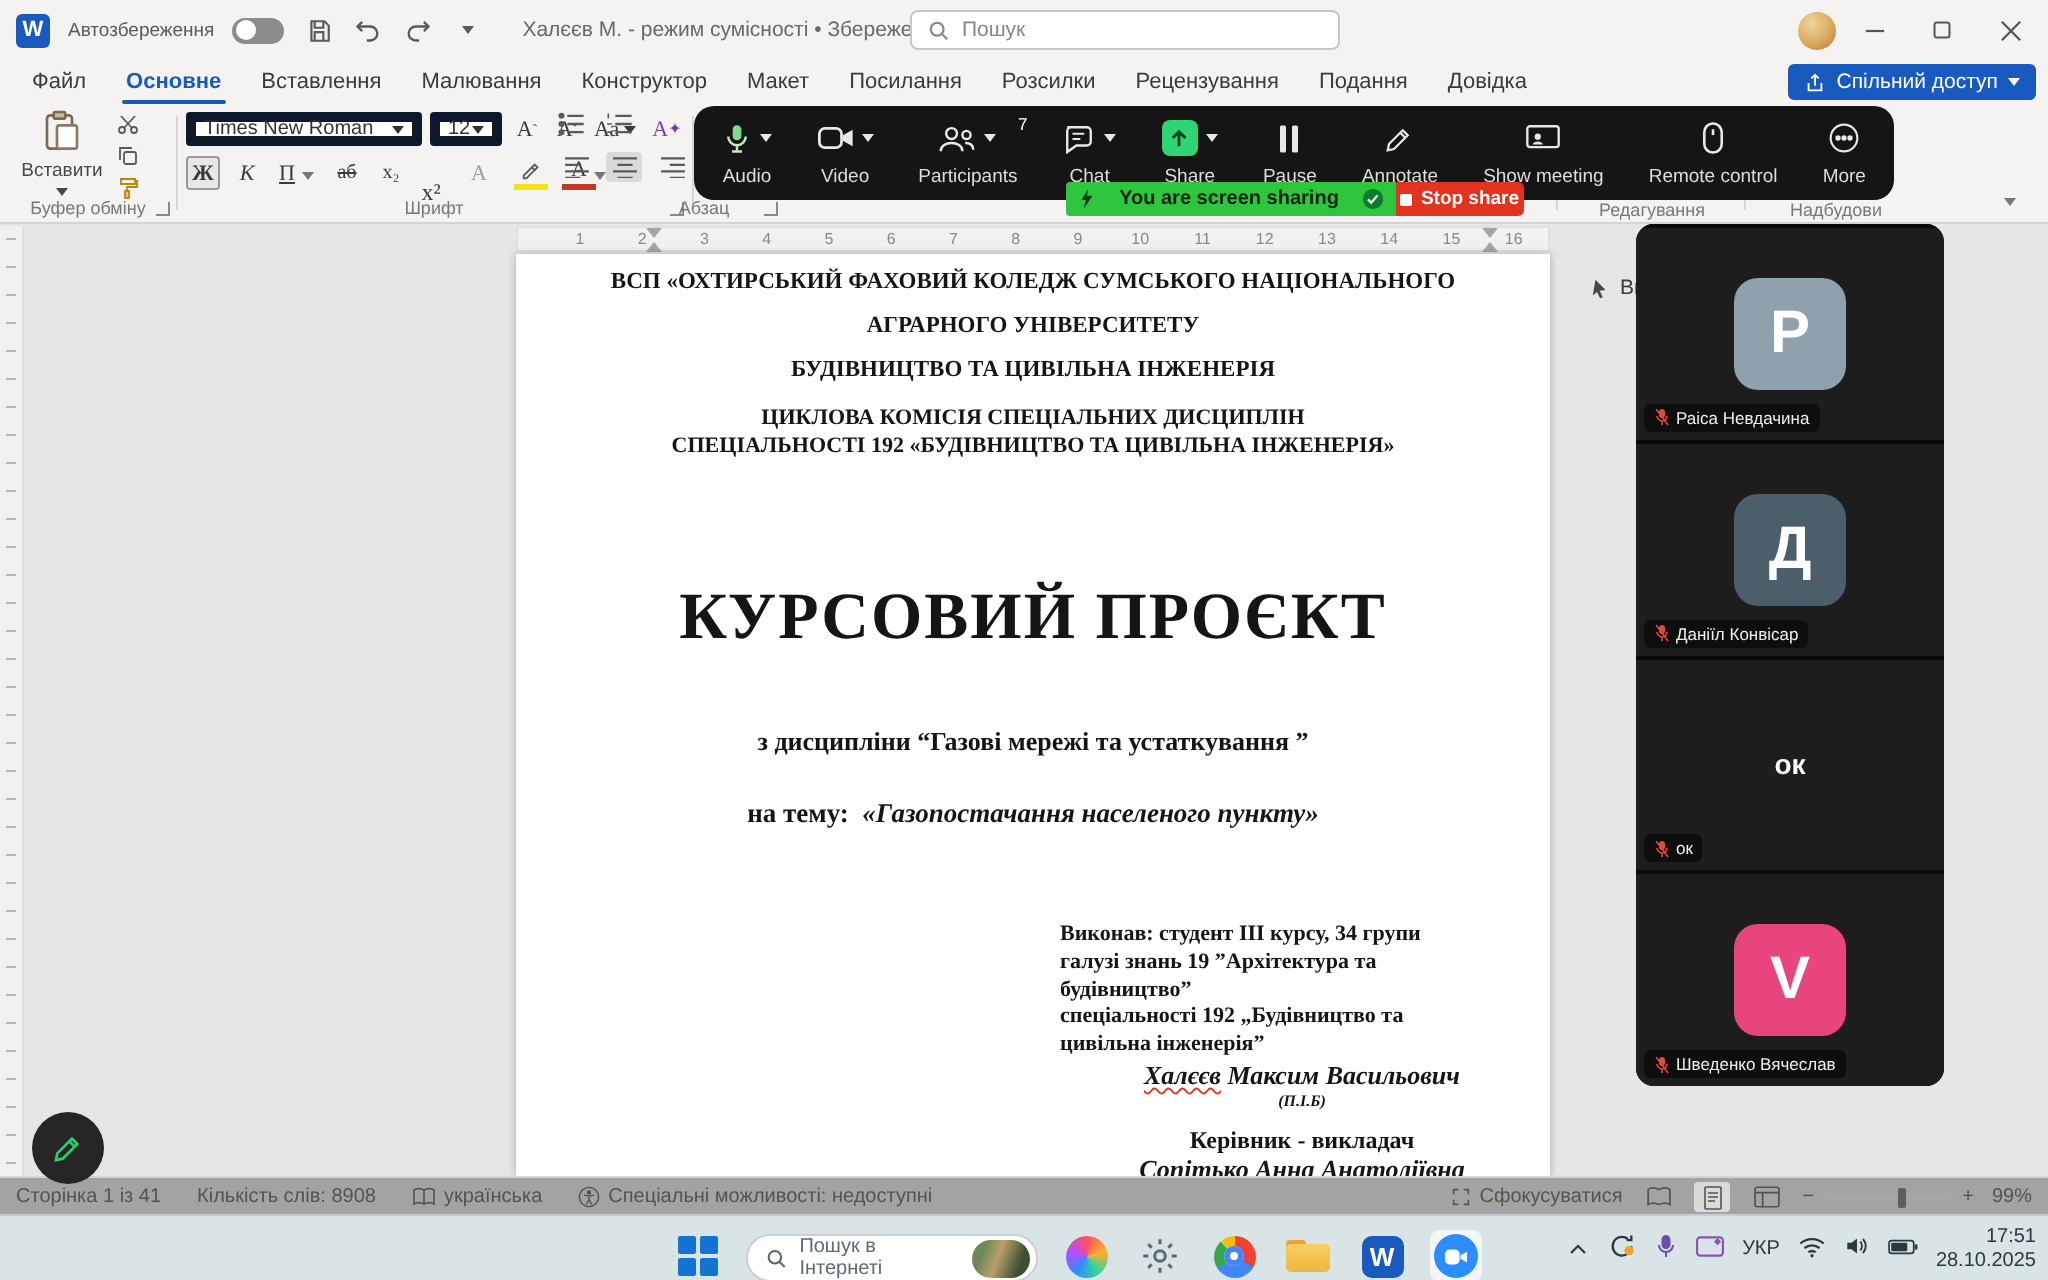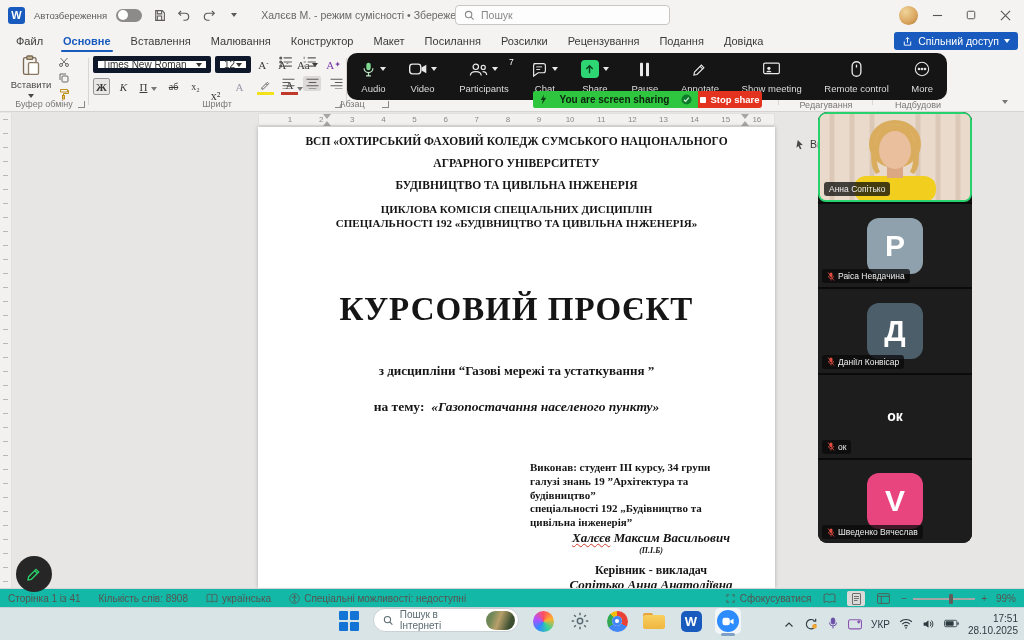--- a/index.html
+++ b/index.html
@@ -74,32 +74,32 @@
 
   
   #pp{position:absolute;left:818px;top:112px;width:154px;height:431px;background:#141414;border-radius:9px;overflow:hidden;z-index:70;display:flex;flex-direction:column}
   .tile{position:relative;flex:1;background:#1d1d1d;border-top:2px solid #0a0a0a;display:flex;align-items:center;justify-content:center}
   .tile.video{flex:none;height:90px;border:2px solid #27d16c;border-radius:8px;background:#e6d6c8;overflow:hidden}
   .pname{position:absolute;left:4px;bottom:4px;background:rgba(10,10,10,.75);color:#eee;font-size:8.5px;padding:2px 5px;border-radius:3px;display:flex;align-items:center;gap:3px;white-space:nowrap}
   .av-sq{width:56px;height:56px;border-radius:12px;display:flex;align-items:center;justify-content:center;color:#fff;font-size:30px;font-weight:bold}
   .center-txt{color:#fff;font-weight:bold;font-size:14px}
 
   
-  #statusbar{position:absolute;left:0;top:588px;width:1024px;height:19px;background:#14b8a6;border-top:1px solid #d6d4d2;display:flex;align-items:center;padding:0 8px;gap:18px;font-size:10px;color:#55534f}
+  #statusbar{position:absolute;left:0;top:588px;width:1024px;height:19px;background:#a3a3a3;border-top:1px solid #d6d4d2;display:flex;align-items:center;padding:0 8px;gap:18px;font-size:10px;color:#55534f}
   .sb-item{display:flex;align-items:center;gap:4px;white-space:nowrap}
   #sb-right{position:absolute;right:8px;top:0;height:19px;display:flex;align-items:center;gap:9px}
   .viewbtn{width:18px;height:15px;display:flex;align-items:center;justify-content:center}
   .viewbtn.sel{background:#dcdad8;border-radius:2px}
   #zoom-slider{display:flex;align-items:center;gap:6px;color:#55534f}
   .sl-track{width:62px;height:2px;background:#a8a6a4;position:relative}
   .sl-knob{position:absolute;left:58%;top:-4px;width:4px;height:10px;background:#605e5c;border-radius:1px}
 
   
   #taskbar{position:absolute;left:0;top:607px;width:1024px;height:33px;background:#d9e4e7;border-top:1px solid #c3cfd2}
-  #tb-center{position:absolute;left:336px;top:0;height:33px;display:flex;align-items:flex-start;gap:11px}
+  #tb-center{position:absolute;left:336px;top:0;height:33px;display:flex;align-items:flex-end;gap:11px}
   .tk-ic{width:26px;height:26px;display:flex;align-items:center;justify-content:center;border-radius:5px}
   .tk-ic.active{background:rgba(255,255,255,.65);position:relative}
   .tk-ic.active::after{content:"";position:absolute;bottom:-2px;left:6px;width:14px;height:3px;border-radius:2px;background:#7da0c4}
   #tk-search{height:24px;width:146px;background:#fff;border:1px solid #c8d2d5;border-radius:13px;display:flex;align-items:center;gap:6px;padding:0 3px 0 9px;font-size:10px;color:#5a6a70}
   .search-thumb{margin-left:auto;width:30px;height:19px;border-radius:10px;background:linear-gradient(110deg,#6f8757 20%,#b8a06a 45%,#3c4f30 80%)}
   .chrome{width:21px;height:21px;border-radius:50%;background:conic-gradient(#ea4335 0 33%,#4285f4 33% 66%,#34a853 66% 88%,#fbbc05 88% 100%);position:relative}
   .chrome::after{content:"";position:absolute;left:5.5px;top:5.5px;width:10px;height:10px;border-radius:50%;background:#fff;box-shadow:inset 0 0 0 3px #4285f4}
   .copilot{width:21px;height:21px;border-radius:50%;background:conic-gradient(#ff4f5e,#ffb02e,#36d399,#2e8cff,#b44fff,#ff4f5e)}
   .folder{position:relative;width:22px;height:17px}
   .folder::before{content:"";position:absolute;left:0;top:0;width:10px;height:5px;background:#e8a33d;border-radius:2px 2px 0 0}
@@ -501,35 +501,20 @@
   </div>
 
   <div id="annot-fab">
     <svg width="16" height="16" viewBox="0 0 24 24" fill="none" stroke="#2ad06a" stroke-width="2">
         <path d="M3 21l1-5L15 5l4 4L8 20l-5 1z"></path>
         <path d="M13 7l4 4"></path>
       </svg>
   </div>
 
   <div id="pp">
-    <div class="tile video">
-      <svg width="150" height="86" viewBox="0 0 150 86">
-        <rect width="150" height="86" fill="#e9dacb"></rect>
-        <path d="M12 0v86M32 0v86M52 0v86M98 0v86M118 0v86M138 0v86" stroke="#dcc8b6" stroke-width="5"></path>
-        <ellipse cx="75" cy="30" rx="26" ry="24" fill="#d9ac5e"></ellipse>
-        <rect x="34" y="62" width="82" height="26" rx="12" fill="#f2cf1f"></rect>
-        <rect x="67" y="48" width="16" height="16" fill="#dba883"></rect>
-        <ellipse cx="75" cy="36" rx="16" ry="19" fill="#eabf9e"></ellipse>
-        <path d="M55 32q4-22 20-22t20 22q0-10-4-14-6-7-16-7t-16 7q-4 4-4 14z" fill="#dfb266"></path>
-        <path d="M52 34q-3 18 4 26l4-2q-5-10-3-24zM98 34q3 18-4 26l-4-2q5-10 3-24z" fill="#d9ac5e"></path>
-      </svg>
-      <span class="pname">
-          <span>Анна Сопітько</span>
-        </span>
-    </div>
     <div class="tile">
       <div class="av-sq" style="background:#8fa1ac">Р</div>
       <span class="pname">
         <svg width="8" height="9" viewBox="0 0 16 18">
             <rect x="5" y="1" width="6" height="9" rx="3" fill="#e04b3f"></rect>
             <path d="M3 8a5 5 0 0 0 10 0M8 13v4" stroke="#e04b3f" stroke-width="1.6" fill="none"></path>
             <path d="M2 1l12 16" stroke="#e04b3f" stroke-width="1.6"></path>
           </svg>
         <span>Раіса Невдачина</span>
       </span>

